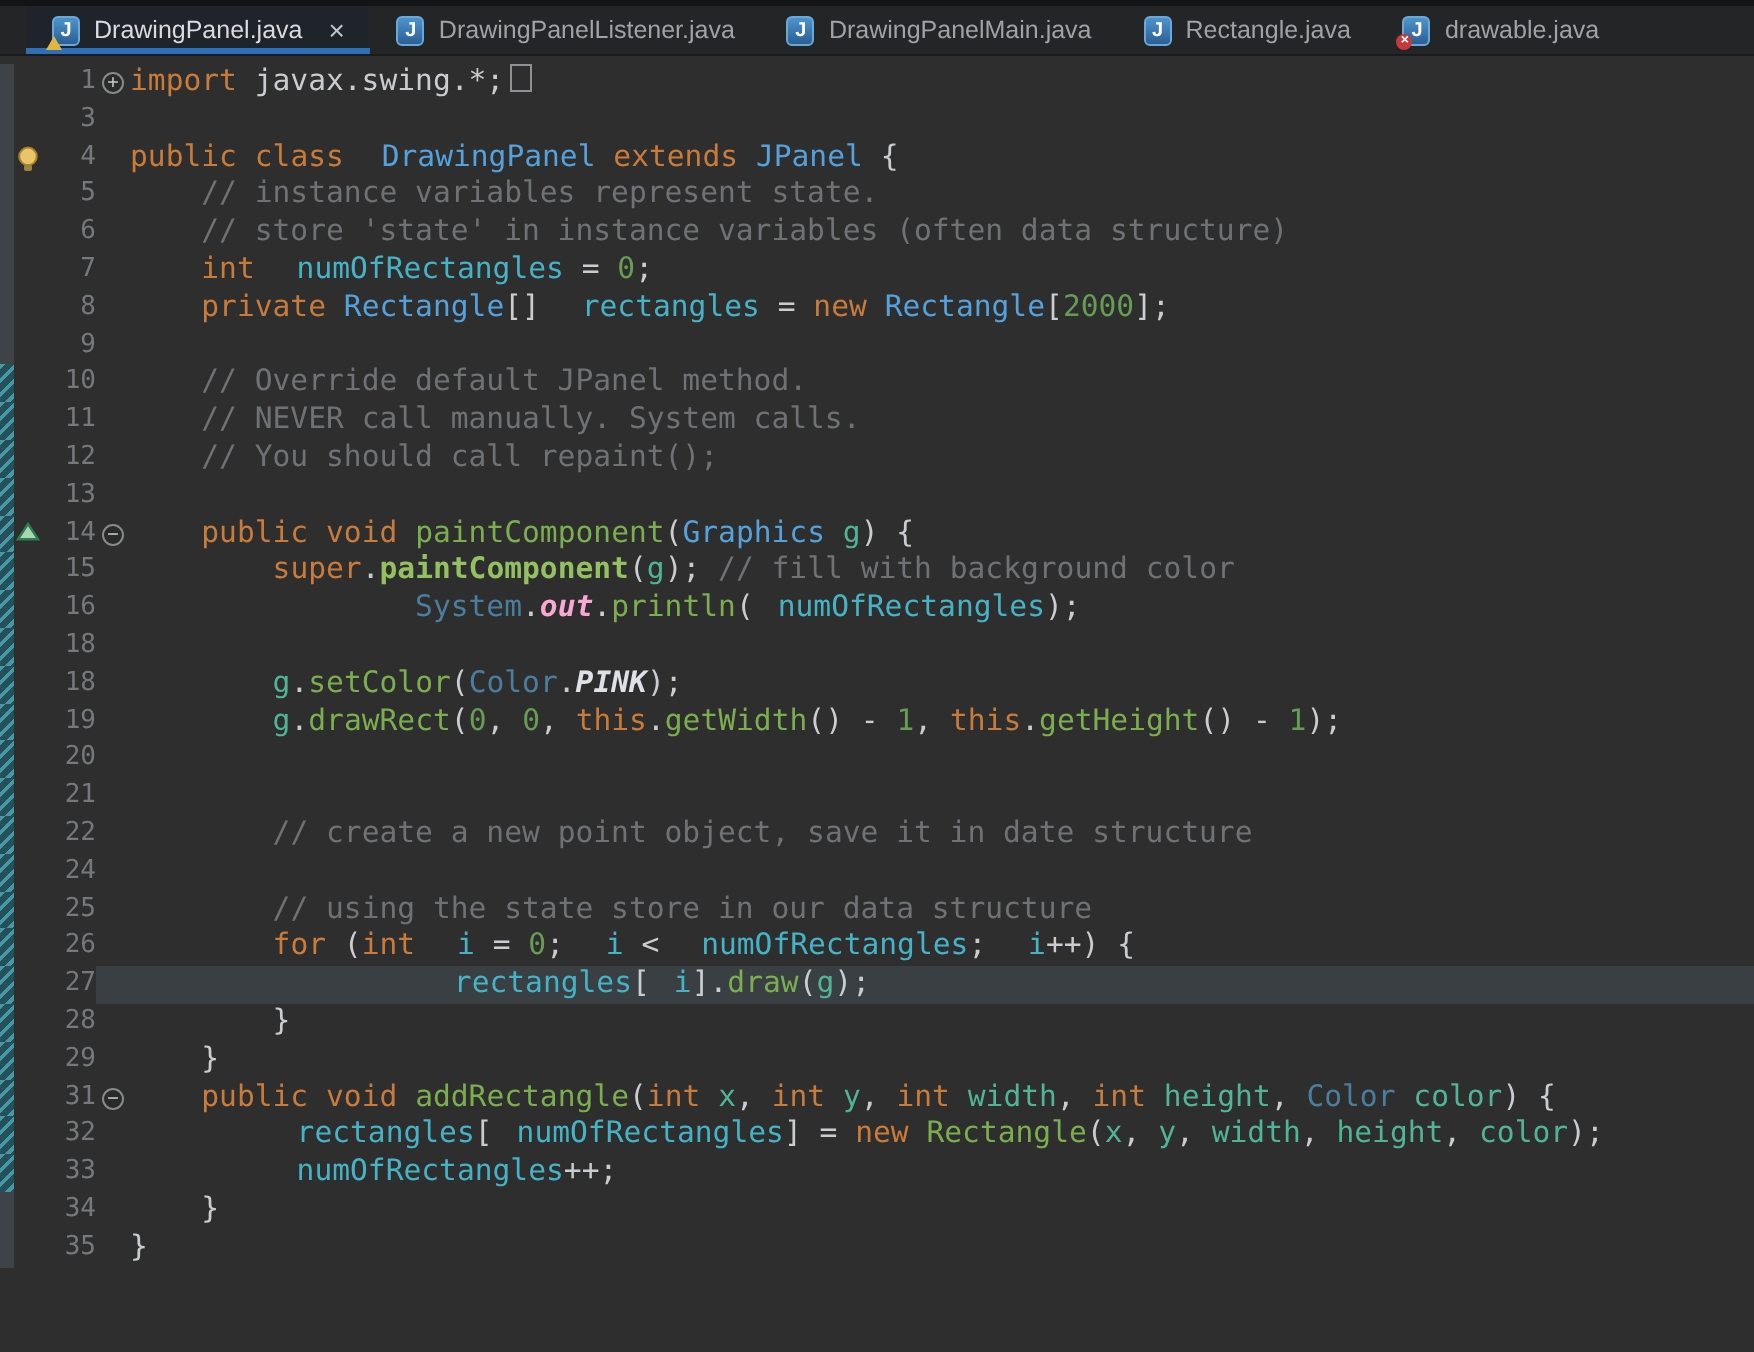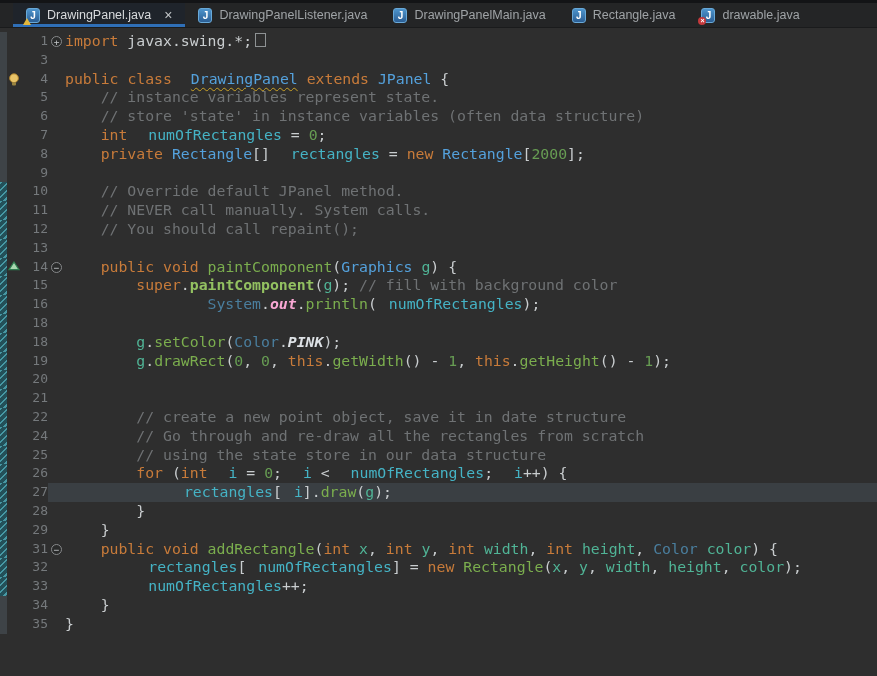--- a/index.html
+++ b/index.html
@@ -27,30 +27,30 @@
   .editor{flex:1;padding-top:4px;font-family:"DejaVu Sans Mono",monospace;
           font-size:14.8px;overflow:hidden;background:#2e2e2e;}
   .row{display:flex;height:18.8px;line-height:18.8px;align-items:stretch;}
   .chgbar{width:7px;flex:none;background:#3e4347;}
   .chgbar.changed{background:repeating-linear-gradient(135deg,#4798a4 0 2px,#235059 2px 5px);}
   .ann{width:14px;flex:none;position:relative;}
   .ann svg{position:absolute;left:1px;top:3px;}
   .lnum{width:27px;flex:none;text-align:right;color:#75797c;font-size:13px;
         font-family:"DejaVu Sans Mono",monospace;}
   .rightwrap{flex:1;display:flex;min-width:0;}
-  .row.cur .rightwrap{background:#3a3f43;}
+  .row.cur .rightwrap{background:#3a3f43;gap:43px;}
   .fold{width:17px;flex:none;position:relative;}
   .foldc{position:absolute;left:3px;top:4px;width:11px;height:11px;border:1px solid #87898b;
          border-radius:50%;color:#c3c6c8;font-size:9.5px;line-height:9px;text-align:center;
          background:#292a2a;box-sizing:border-box;cursor:pointer;}
   .code{white-space:pre;flex:1;}
   
   .tok-kw{color:#c87b3a;}
   .tok-cls{color:#54a1dc;}
-  .tok-clsw{color:#54a1dc;text-decoration:underline;text-decoration-style:wavy;
+  .tok-clsw{color:#54a1dc;text-decoration-style:wavy;
             text-decoration-color:#c9a227;text-decoration-thickness:1px;text-underline-offset:3px;padding-left:10px;}
   .tok-cls2{color:#4a7e9e;}
   .tok-mth{color:#7bae4e;}
   .tok-mthi{color:#93c161;font-weight:bold;}
   .tok-fld{color:#45b3c5;margin-left:12px;}
   .tok-par{color:#50b496;}
   .tok-num{color:#679d53;}
   .tok-pln{color:#c9cdcf;}
   .tok-cmt{color:#6f7274;}
   .tok-outk{color:#f9a8d4;font-weight:bold;font-style:italic;}
@@ -288,21 +288,21 @@
           <span class="fold"></span>
           <span class="code"><span class="tok-pln">        </span><span class="tok-cmt">// create a new point object, save it in date structure</span></span>
         </span>
       </div>
       <div class="row">
         <span class="chgbar changed"></span>
         <span class="ann"></span>
         <span class="lnum">24</span>
         <span class="rightwrap">
           <span class="fold"></span>
-          <span class="code"><span class="tok-pln">        </span><span class="tok-cmt">// Go through and re-draw all the rectangles from scratch</span></span>
+          <span class="code"><span class="tok-pln">        </span></span>
         </span>
       </div>
       <div class="row">
         <span class="chgbar changed"></span>
         <span class="ann"></span>
         <span class="lnum">25</span>
         <span class="rightwrap">
           <span class="fold"></span>
           <span class="code"><span class="tok-pln">        </span><span class="tok-cmt">// using the state store in our data structure</span></span>
         </span>

